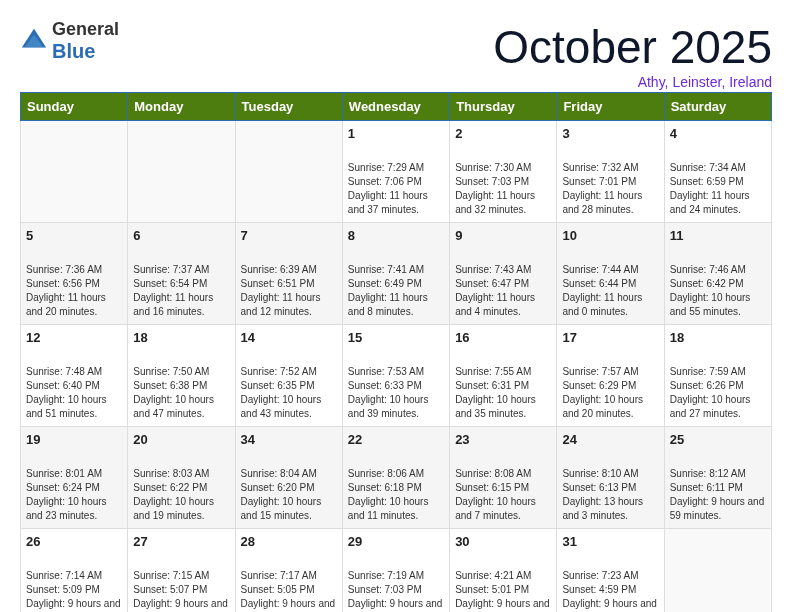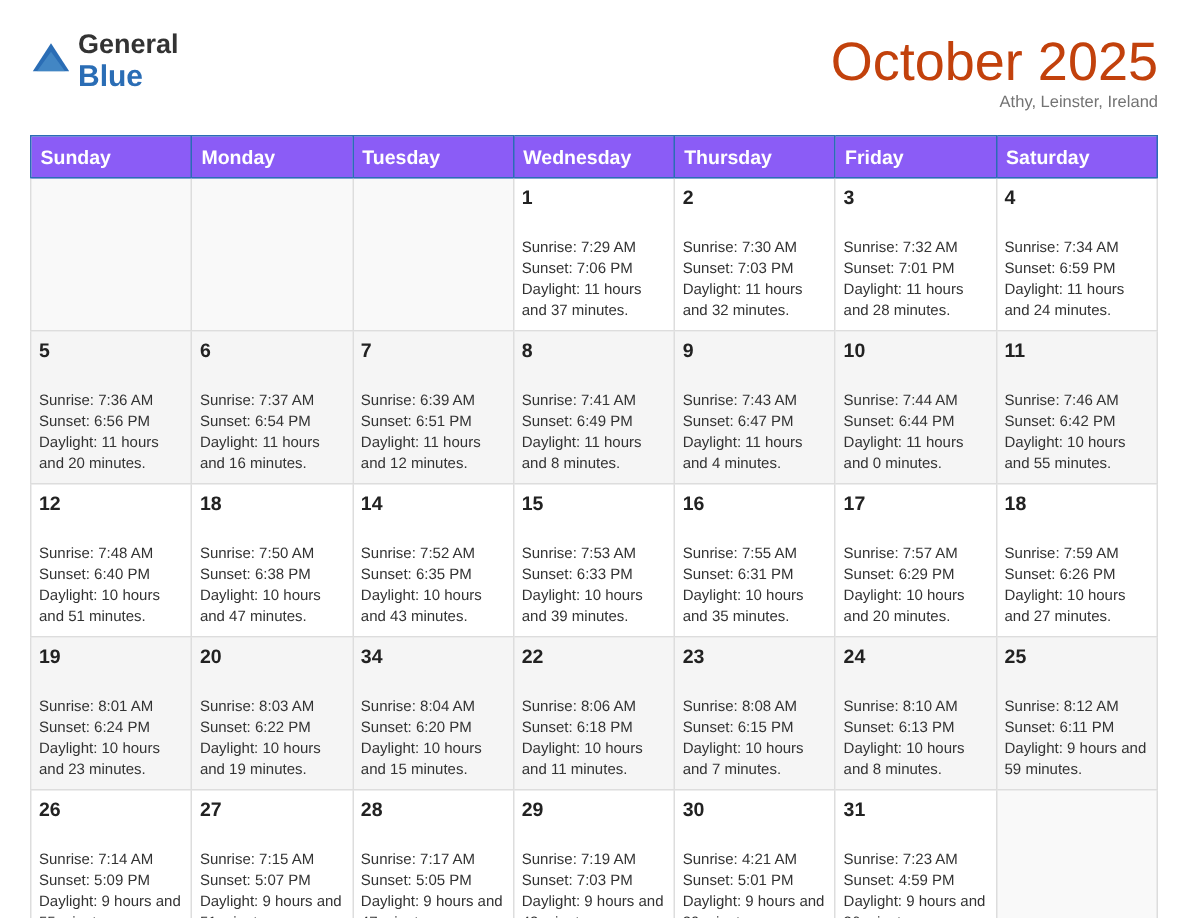--- a/index.html
+++ b/index.html
@@ -9,21 +9,21 @@
       width: 792px;
       min-height: 612px;
     }
     .container {
       padding: 20px 20px 10px 20px;
     }
     .header {
       display: flex;
       justify-content: space-between;
       align-items: flex-start;
-      margin-bottom: 16px;
+      margin-bottom: 2px;
     }
     .logo {
       display: flex;
       align-items: center;
       gap: 4px;
     }
     .logo-text {
       display: flex;
       flex-direction: column;
       line-height: 1.1;
@@ -39,35 +39,35 @@
       color: #2a6db5;
     }
     .logo-icon {
       width: 28px;
       height: 28px;
     }
     .title-block {
       text-align: right;
     }
     .month-title {
-      font-size: 36px;
+      font-size: 46px;
       font-weight: normal;
-      color: #c2410c;
+      color: #0f172a;
     }
     .location {
-      font-size: 11px;
-      color: #737373;
+      font-size: 14px;
+      color: #6d28d9;
     }
     table {
       width: 100%;
       border-collapse: collapse;
       table-layout: fixed;
     }
     th {
-      background-color: #8b5cf6;
+      background-color: #4d7c0f;
       color: #fff;
       text-align: left;
       padding: 6px 6px;
       font-size: 13px;
       font-weight: bold;
       border: 1px solid #2a6db5;
     }
     td {
       vertical-align: top;
       padding: 5px 5px;
@@ -324,21 +324,21 @@
               <div>Sunrise: 8:08 AM</div>
               <div>Sunset: 6:15 PM</div>
               <div>Daylight: 10 hours and 7 minutes.</div>
             </div>
           </td>
           <td>
             <div class="day-number">24</div>
             <div class="day-info">
               <div>Sunrise: 8:10 AM</div>
               <div>Sunset: 6:13 PM</div>
-              <div>Daylight: 10 hours and 8 minutes.</div>
+              <div>Daylight: 13 hours and 3 minutes.</div>
             </div>
           </td>
           <td>
             <div class="day-number">25</div>
             <div class="day-info">
               <div>Sunrise: 8:12 AM</div>
               <div>Sunset: 6:11 PM</div>
               <div>Daylight: 9 hours and 59 minutes.</div>
             </div>
           </td>

